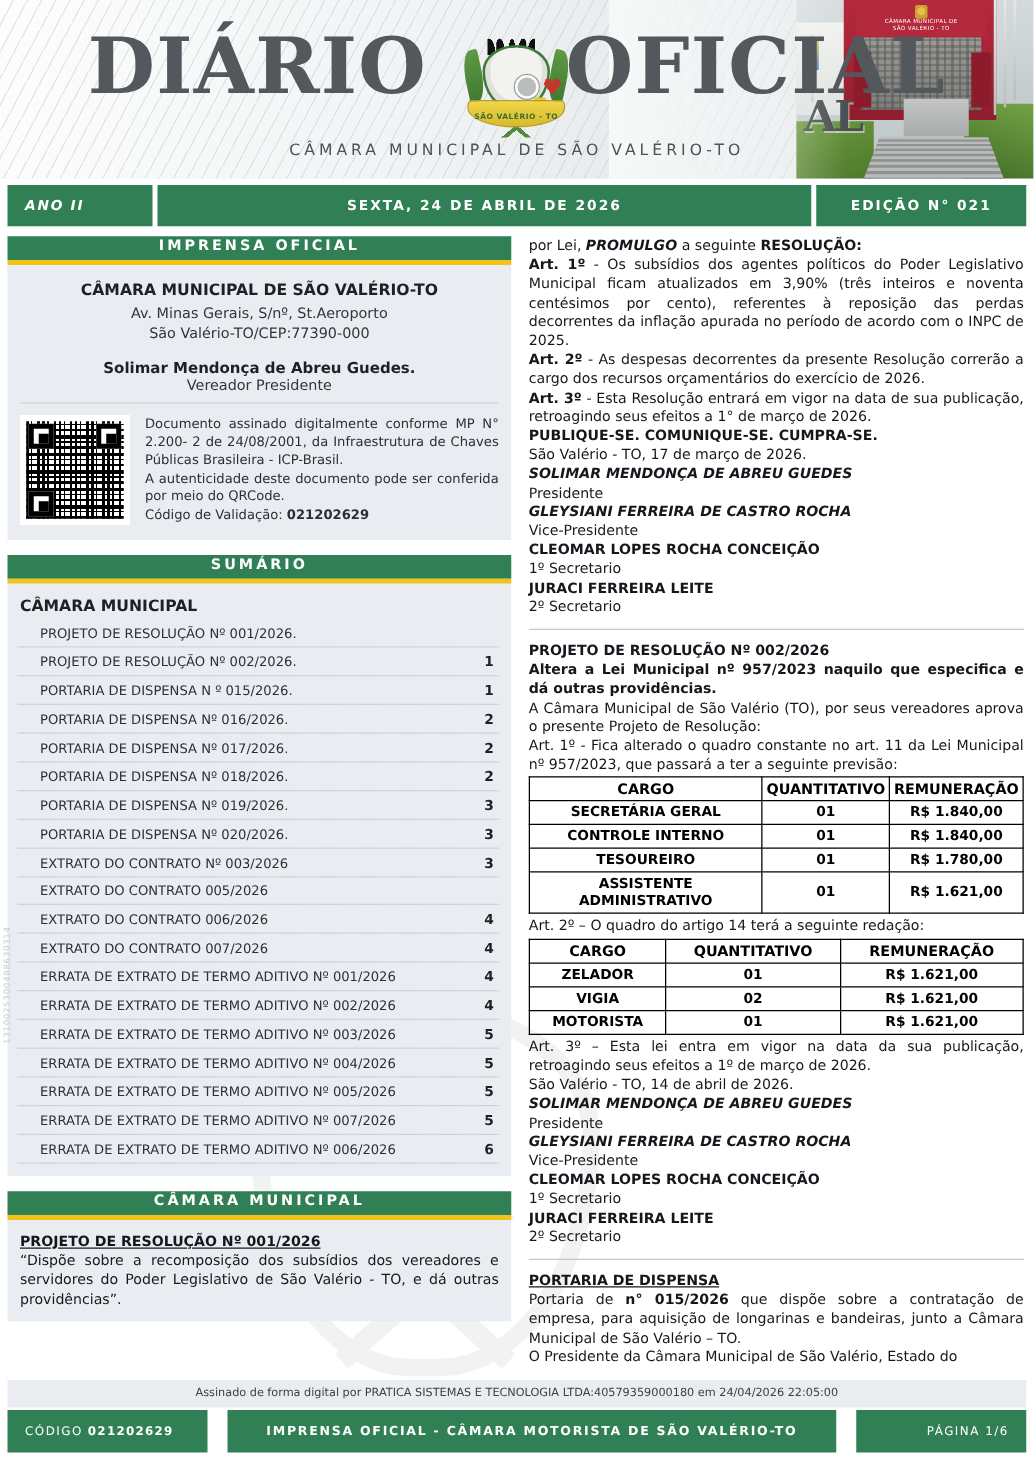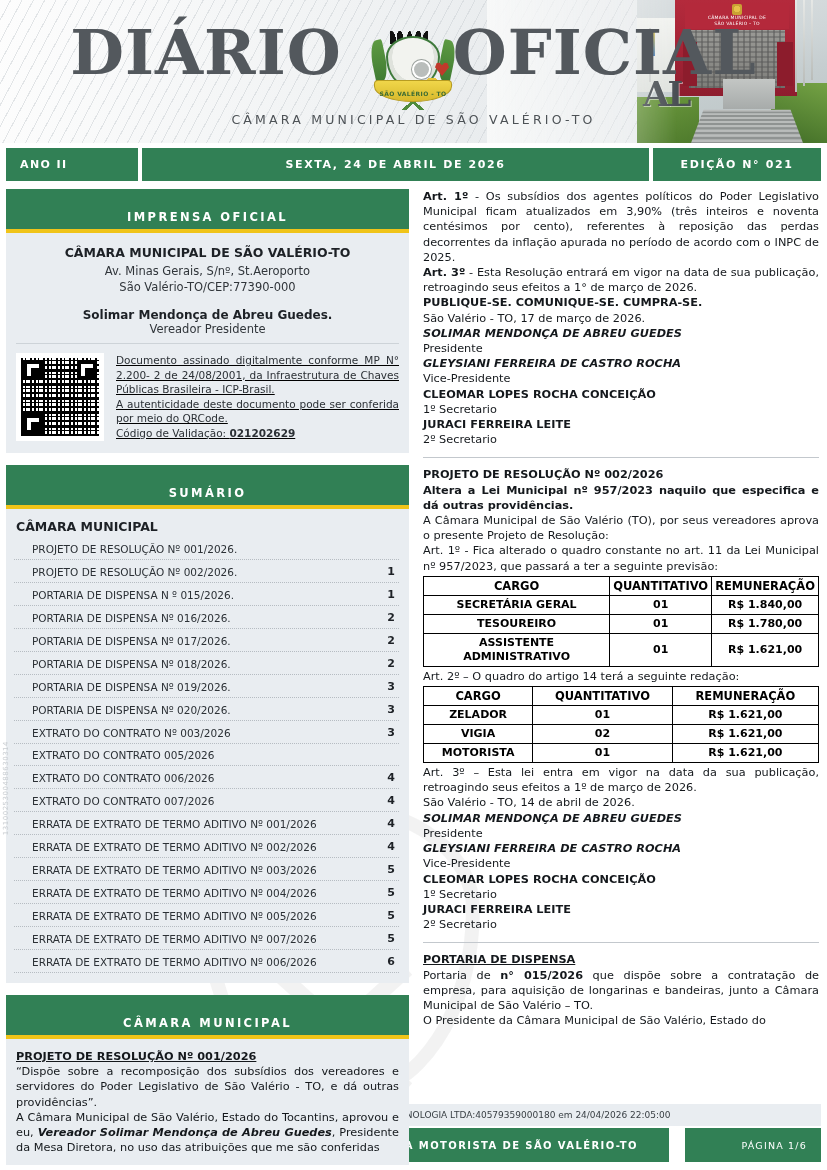--- a/index.html
+++ b/index.html
@@ -205,21 +205,21 @@
     margin-top: 5px;
     display: flex; gap: 4px; padding: 0 6px;
   }
   .band {
     background: #318055;
     color: #ffffff;
     display: flex; align-items: center; justify-content: center;
     font-size: 11px; font-weight: 700; letter-spacing: 1.6px;
     font-family: "DejaVu Sans", "Liberation Sans", sans-serif;
   }
-  .band-ano { width: 132px; justify-content: flex-start; padding-left: 14px; letter-spacing: 1.4px; }
+  .band-ano { width: 116px; justify-content: flex-start; padding-left: 14px; letter-spacing: 1.4px; font-style: italic; }
   .band-date { flex: 1; }
   .band-ed { width: 168px; }
 
   
   .body-wrap {
     position: relative;
     width: 827px;
     padding: 8px 6px 0 6px;
     display: flex;
     gap: 14px;
@@ -259,39 +259,39 @@
     z-index: 3;
   }
 
   
   .panel { position: relative; z-index: 1; margin-bottom: 12px; }
   .panel-head {
     background: #318055;
     color: #fff;
     text-align: center;
     font-size: 11.5px; font-weight: 700; letter-spacing: 2.4px;
-    padding: 21px 0 5px 0;
+    padding: 0 0 5px 0;
     font-family: "DejaVu Sans", "Liberation Sans", sans-serif;
   }
   .panel-accent { height: 4px; background: #f0c419; }
   .panel-body {
     background: #e9edf1;
     padding: 12px 10px 12px 10px;
   }
 
   
   .ip-org {
     text-align: center; font-weight: 700; font-size: 12.5px; color: #1d2126;
     font-family: "DejaVu Sans", sans-serif; margin-bottom: 3px;
   }
   .ip-line { text-align: center; font-size: 11.5px; color: #30353a; line-height: 16px; }
   .ip-pres { text-align: center; font-weight: 700; font-size: 12px; color: #1d2126; margin-top: 13px; }
   .ip-role { text-align: center; font-size: 11.5px; color: #30353a; margin-bottom: 4px; }
   .ip-sep { height: 1px; background: #cdd3d8; margin: 7px 0 9px 0; }
-  .ip-qr-row { display: flex; gap: 12px; align-items: flex-start; text-decoration: underline; }
+  .ip-qr-row { display: flex; gap: 12px; align-items: flex-start; }
   .qr {
     width: 88px; height: 88px; flex: 0 0 88px;
     background: #ffffff; padding: 5px;
   }
   .qr-inner {
     width: 78px; height: 78px;
     background-color: #ffffff;
     background-image:
       repeating-linear-gradient(90deg, #000 0 2px, transparent 2px 4px, #000 4px 5px, transparent 5px 9px, #000 9px 11px, transparent 11px 13px),
       repeating-linear-gradient(0deg, #000 0 2px, transparent 2px 5px, #000 5px 6px, transparent 6px 8px, #000 8px 11px, transparent 11px 14px);
@@ -589,31 +589,32 @@
             </div>
         </div>
       </div>
 
       <div class="panel">
         <div class="panel-head">CÂMARA MUNICIPAL</div>
         <div class="panel-accent"></div>
         <div class="panel-body art" style="padding:10px 10px 10px 10px;">
           <p class="title-c">PROJETO DE RESOLUÇÃO Nº 001/2026</p>
           <p>“Dispõe sobre a recomposição dos subsídios dos vereadores e servidores do Poder Legislativo de São Valério - TO, e dá outras providências”.</p>
-          <p><span>A Câmara Municipal de São Valério, Estado do Tocantins, aprovou e eu, </span><b><i>Vereador Solimar Mendonça de Abreu Guedes</i></b><span>, Presidente da Mesa Diretora, no uso das atribuições que me são conferidas</span></p>
         </div>
       </div>
 
     </div>
 
     <div class="col-right art">
 
+      <p><span>por Lei, </span><b><i>PROMULGO</i></b><span> a seguinte </span><b>RESOLUÇÃO:</b></p>
 
       <p><b>Art. 1º</b><span> - Os subsídios dos agentes políticos do Poder Legislativo Municipal ficam atualizados em 3,90% (três inteiros e noventa centésimos por cento), referentes à reposição das perdas decorrentes da inflação apurada no período de acordo com o INPC de 2025.</span></p>
 
+      <p><b>Art. 2º</b><span> - As despesas decorrentes da presente Resolução correrão a cargo dos recursos orçamentários do exercício de 2026.</span></p>
 
       <p><b>Art. 3º</b><span> - Esta Resolução entrará em vigor na data de sua publicação, retroagindo seus efeitos a 1° de março de 2026.</span></p>
 
       <p style="font-weight:700;">PUBLIQUE-SE. COMUNIQUE-SE. CUMPRA-SE.</p>
       <p>São Valério - TO, 17 de março de 2026.</p>
 
       <p class="sig-name">SOLIMAR MENDONÇA DE ABREU GUEDES</p>
       <p class="sig-role">Presidente</p>
       <p class="sig-name">GLEYSIANI FERREIRA DE CASTRO ROCHA</p>
       <p class="sig-role">Vice-Presidente</p>
@@ -637,20 +638,25 @@
               <th>REMUNERAÇÃO</th>
             </tr>
           </thead>
         <tbody id="t1-body">
             <tr>
               <td>SECRETÁRIA GERAL</td>
               <td>01</td>
               <td>R$ 1.840,00</td>
             </tr>
             <tr>
+              <td>CONTROLE INTERNO</td>
+              <td>01</td>
+              <td>R$ 1.840,00</td>
+            </tr>
+            <tr>
               <td>TESOUREIRO</td>
               <td>01</td>
               <td>R$ 1.780,00</td>
             </tr>
             <tr>
               <td>ASSISTENTE ADMINISTRATIVO</td>
               <td>01</td>
               <td>R$ 1.621,00</td>
             </tr>
           </tbody>

